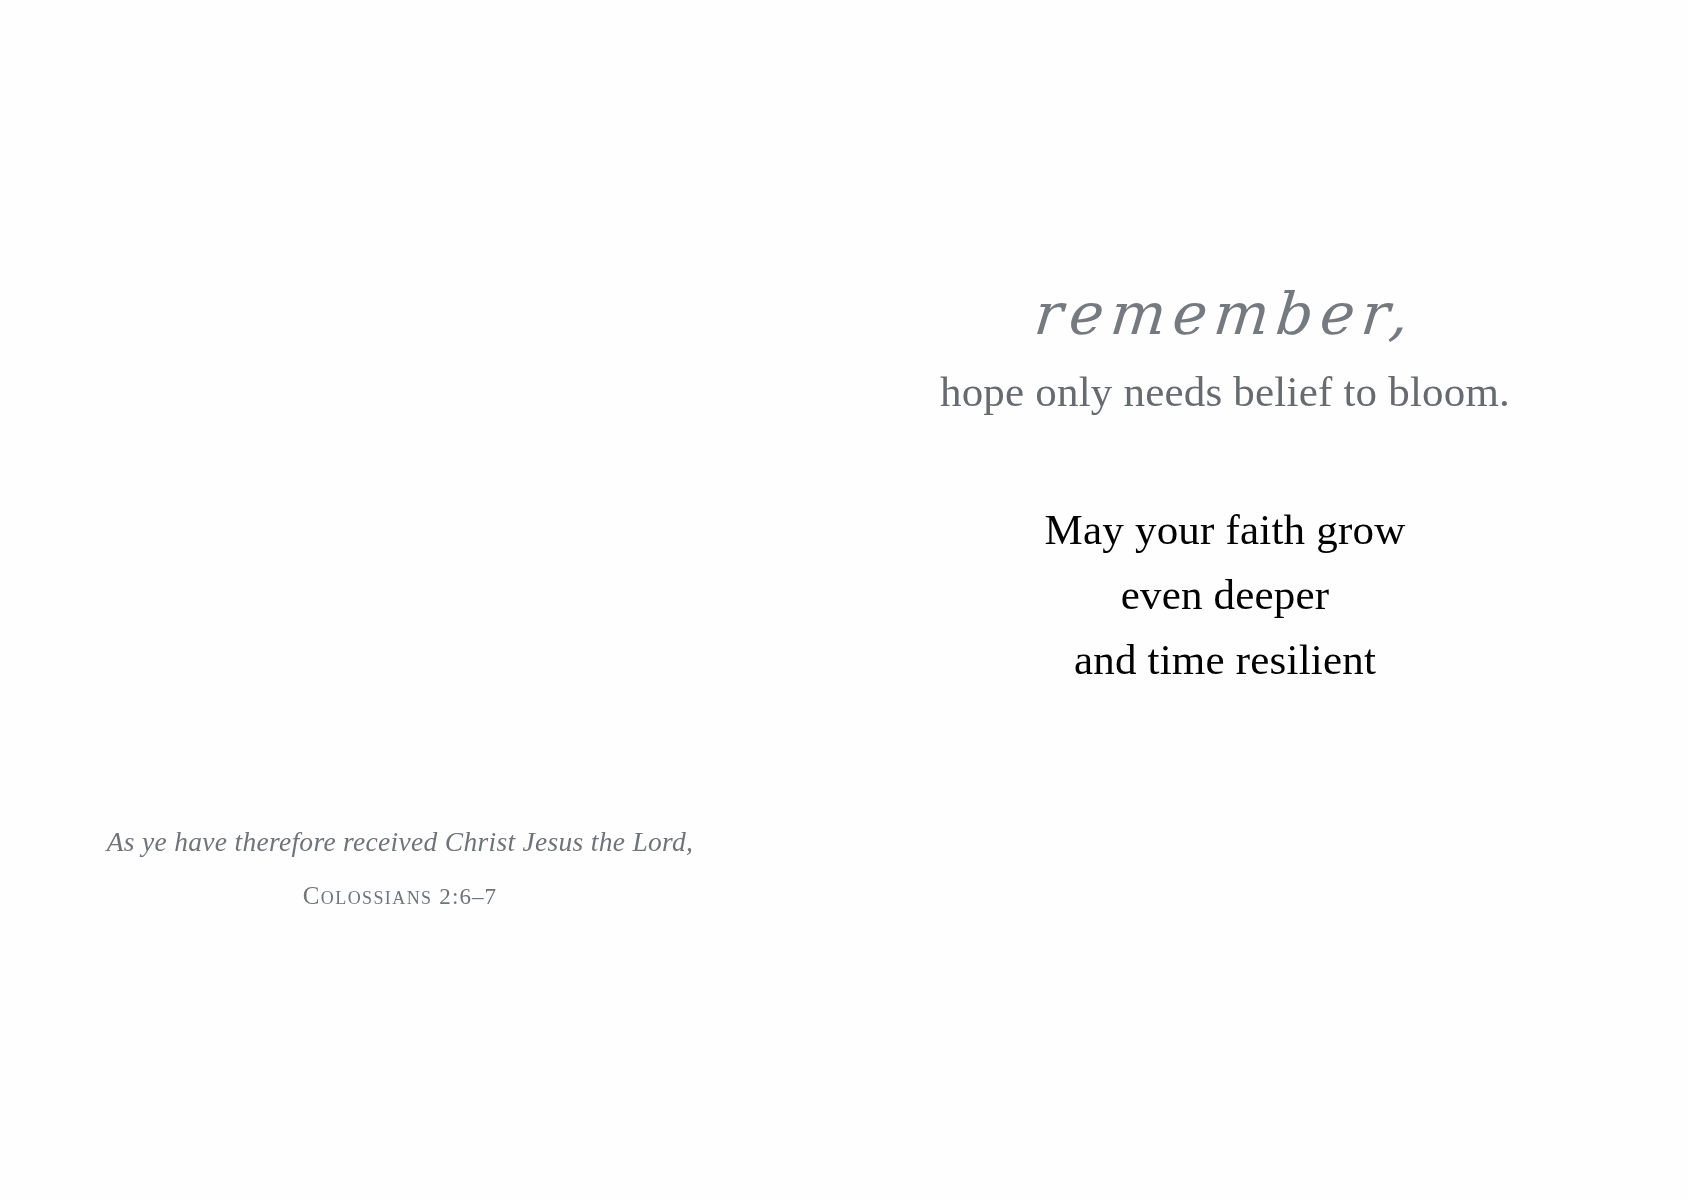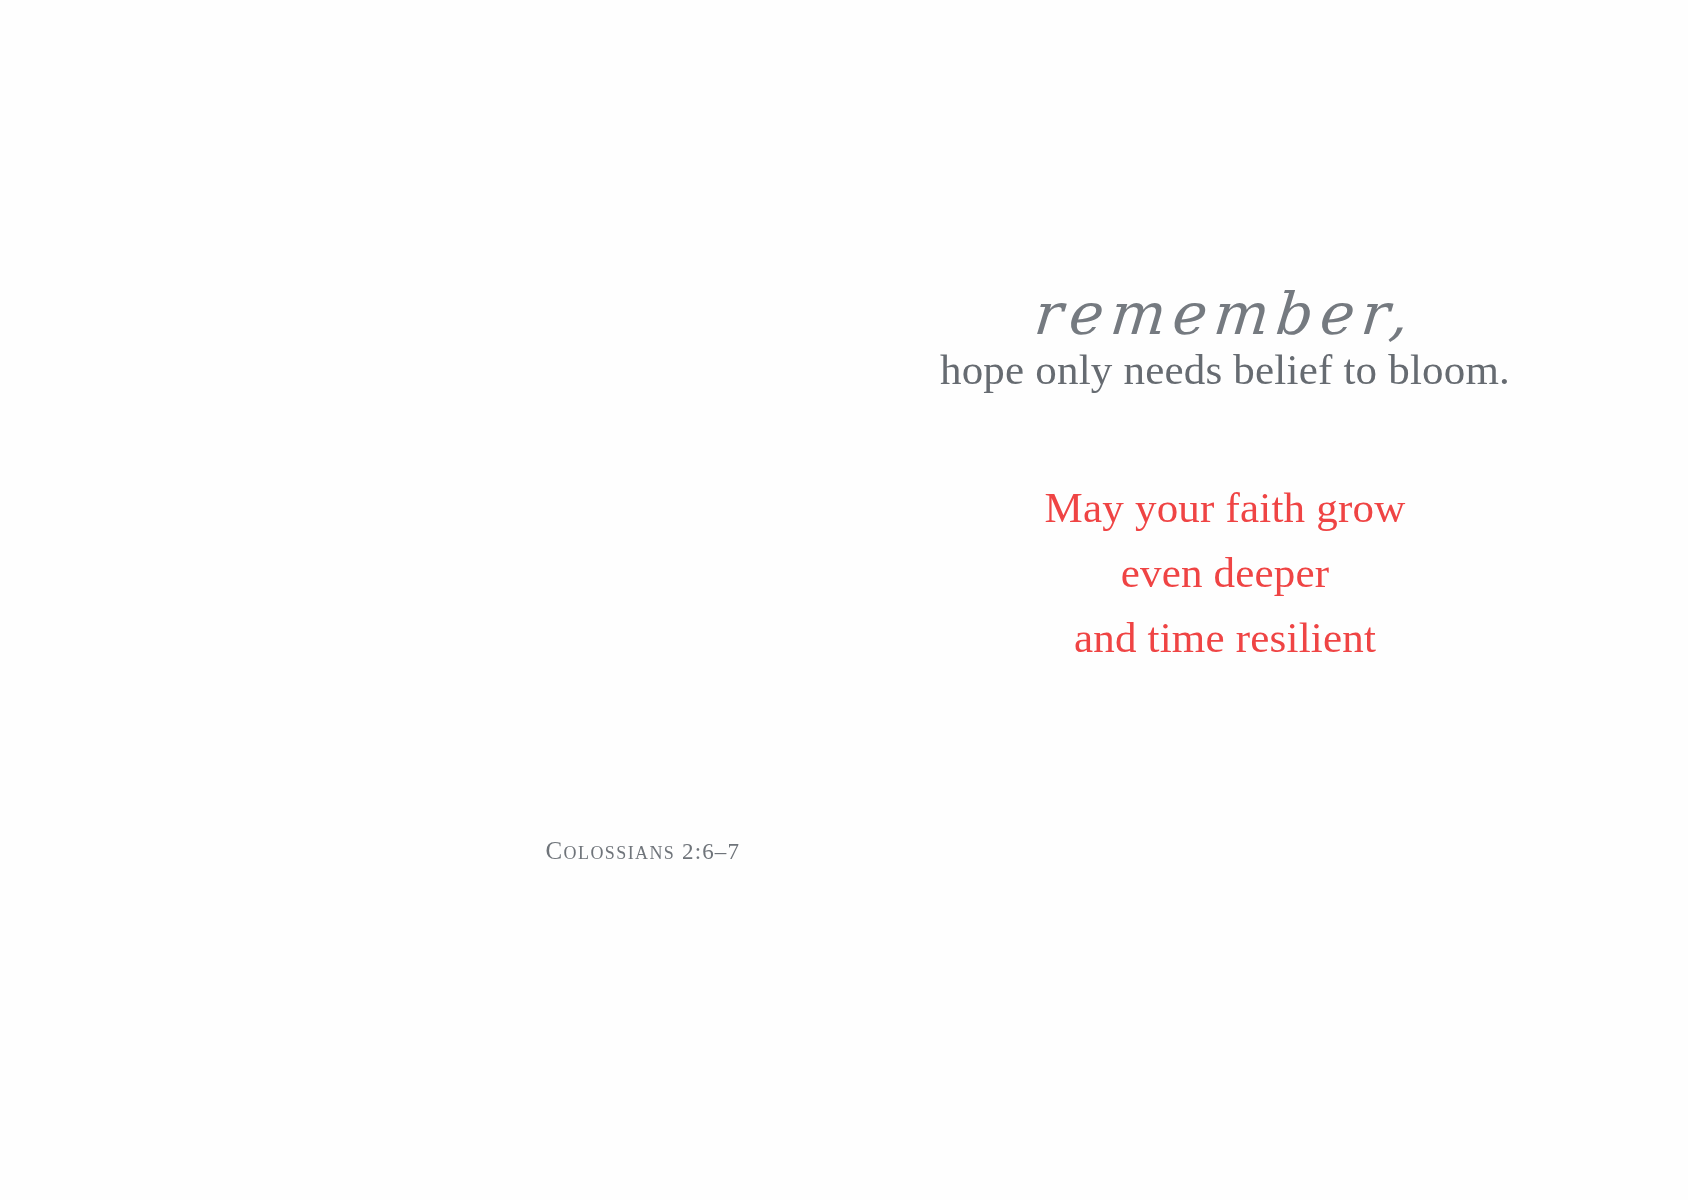--- a/index.html
+++ b/index.html
@@ -40,29 +40,30 @@
     line-height: 1.0;
     font-weight: 400;
     transform: skewX(-6deg);
     display: inline-block;
   }
 
   .lead-line {
     font-family: "Liberation Serif", serif;
     font-size: 43px;
     color: #666b71;
+    margin-top: 22px;
     line-height: 1.25;
     letter-spacing: 0.2px;
   }
 
   .blessing {
     margin-top: 78px;
     font-family: "Liberation Serif", serif;
     font-size: 43px;
-    color: #ef4444;
+    color: #000000;
     line-height: 1.52;
     letter-spacing: 0.2px;
   }
   .blessing div {
     white-space: nowrap;
   }
 
   
   .left-panel {
     position: absolute;
@@ -83,21 +84,20 @@
   .verse div {
     white-space: nowrap;
   }
 
   .citation {
     margin-top: 17px;
     font-family: "Liberation Serif", serif;
     font-size: 23px;
     color: #6f747a;
     letter-spacing: 1.1px;
-    text-align: right;
   }
   .citation .smallcaps {
     font-variant: small-caps;
     font-size: 25px;
     letter-spacing: 1.4px;
   }
 </style>
 </head>
 <body>
 
@@ -110,20 +110,21 @@
 
     <div class="blessing">
       <div>May your faith grow</div>
       <div>even deeper</div>
       <div>and time resilient</div>
     </div>
   </div>
 
   <div class="left-panel">
     <div class="verse">
+      <div>As ye have therefore received Christ Jesus the Lord,</div>
     </div>
     <div class="citation">
       <span class="smallcaps">Colossians</span>
       <span>2:6–7</span>
     </div>
   </div>
 
 </div>
 
 </body></html>

